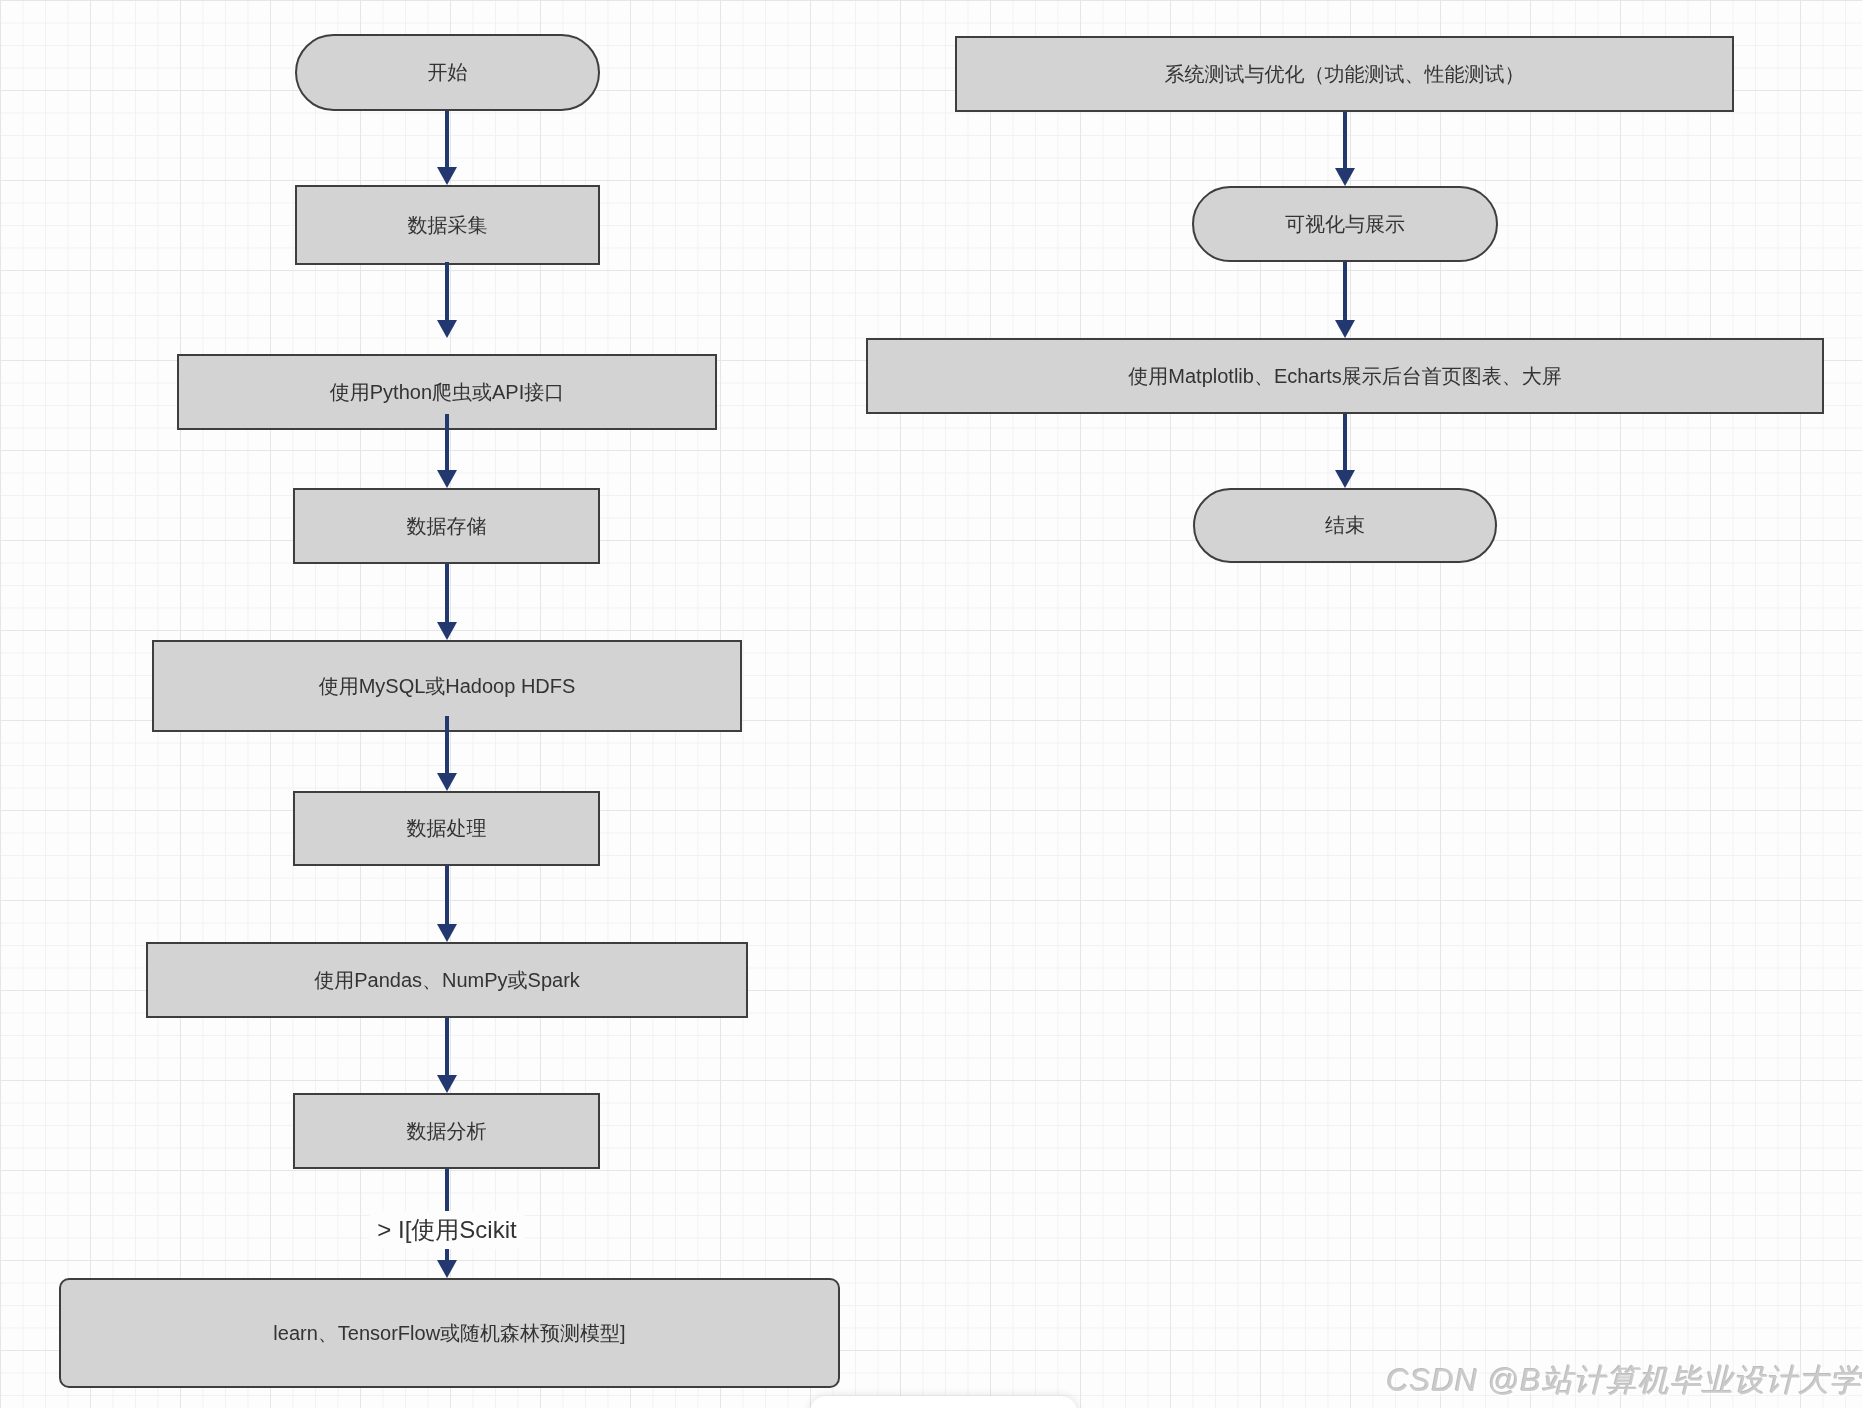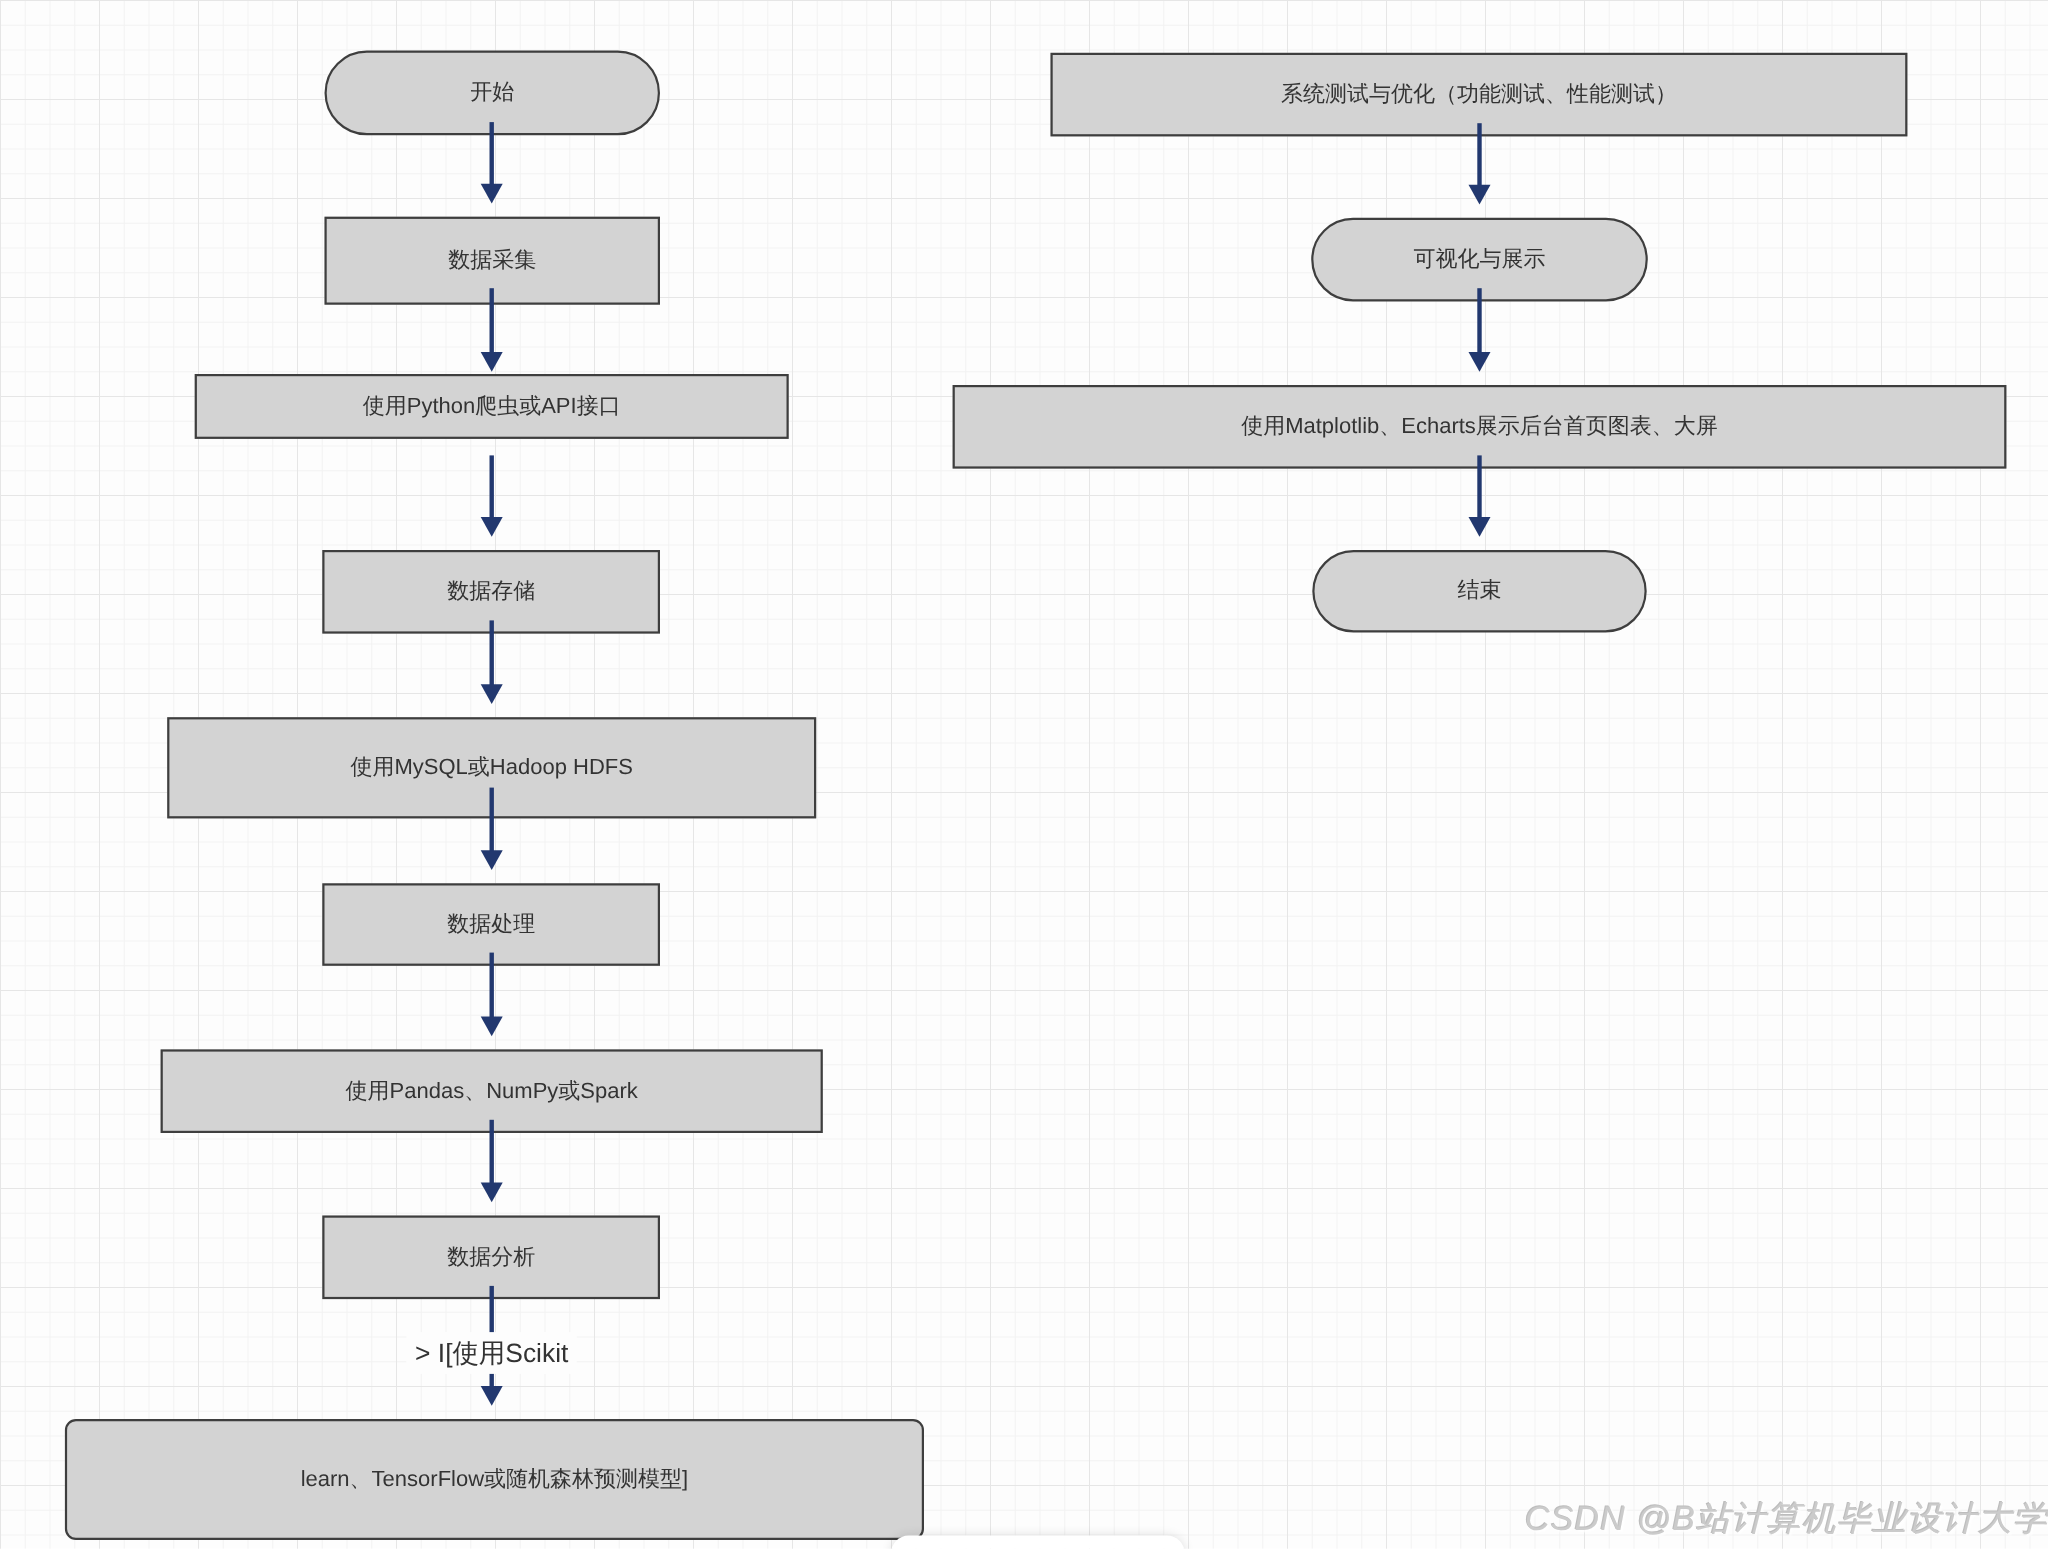--- a/index.html
+++ b/index.html
@@ -30,21 +30,20 @@
   .node{
     position:absolute;box-sizing:border-box;
     display:flex;align-items:center;justify-content:center;
     background:var(--node-fill);
     border:2.5px solid var(--node-border);
     color:var(--text);
     font-size:20px;
     text-align:center;
     line-height:1.25;
     padding:0 14px;
-    margin-top:12px;
   }
   .node.stadium{border-radius:40px;}
   .node.rounded{border-radius:10px;text-align:right;}
   .arrow{position:absolute;width:0;}
   .arrow .arrow-line{
     position:absolute;left:-2px;top:0;bottom:16px;width:4px;
     background:var(--arrow);
   }
   .arrow .arrow-head{
     position:absolute;bottom:0;left:-10px;width:0;height:0;
@@ -76,21 +75,21 @@
 <body>
 
 <div class="canvas">
 
   <div class="node stadium" style="left:295px;top:34px;width:305px;height:77px">
     <span>开始</span>
   </div>
   <div class="node" style="left:295px;top:185px;width:305px;height:80px">
     <span>数据采集</span>
   </div>
-  <div class="node" style="left:177px;top:328px;width:540px;height:59px">
+  <div class="node" style="left:177px;top:354px;width:540px;height:76px">
     <span>使用Python爬虫或API接口</span>
   </div>
   <div class="node" style="left:293px;top:488px;width:307px;height:76px">
     <span>数据存储</span>
   </div>
   <div class="node" style="left:152px;top:640px;width:590px;height:92px">
     <span>使用MySQL或Hadoop HDFS</span>
   </div>
   <div class="node" style="left:293px;top:791px;width:307px;height:75px">
     <span>数据处理</span>

